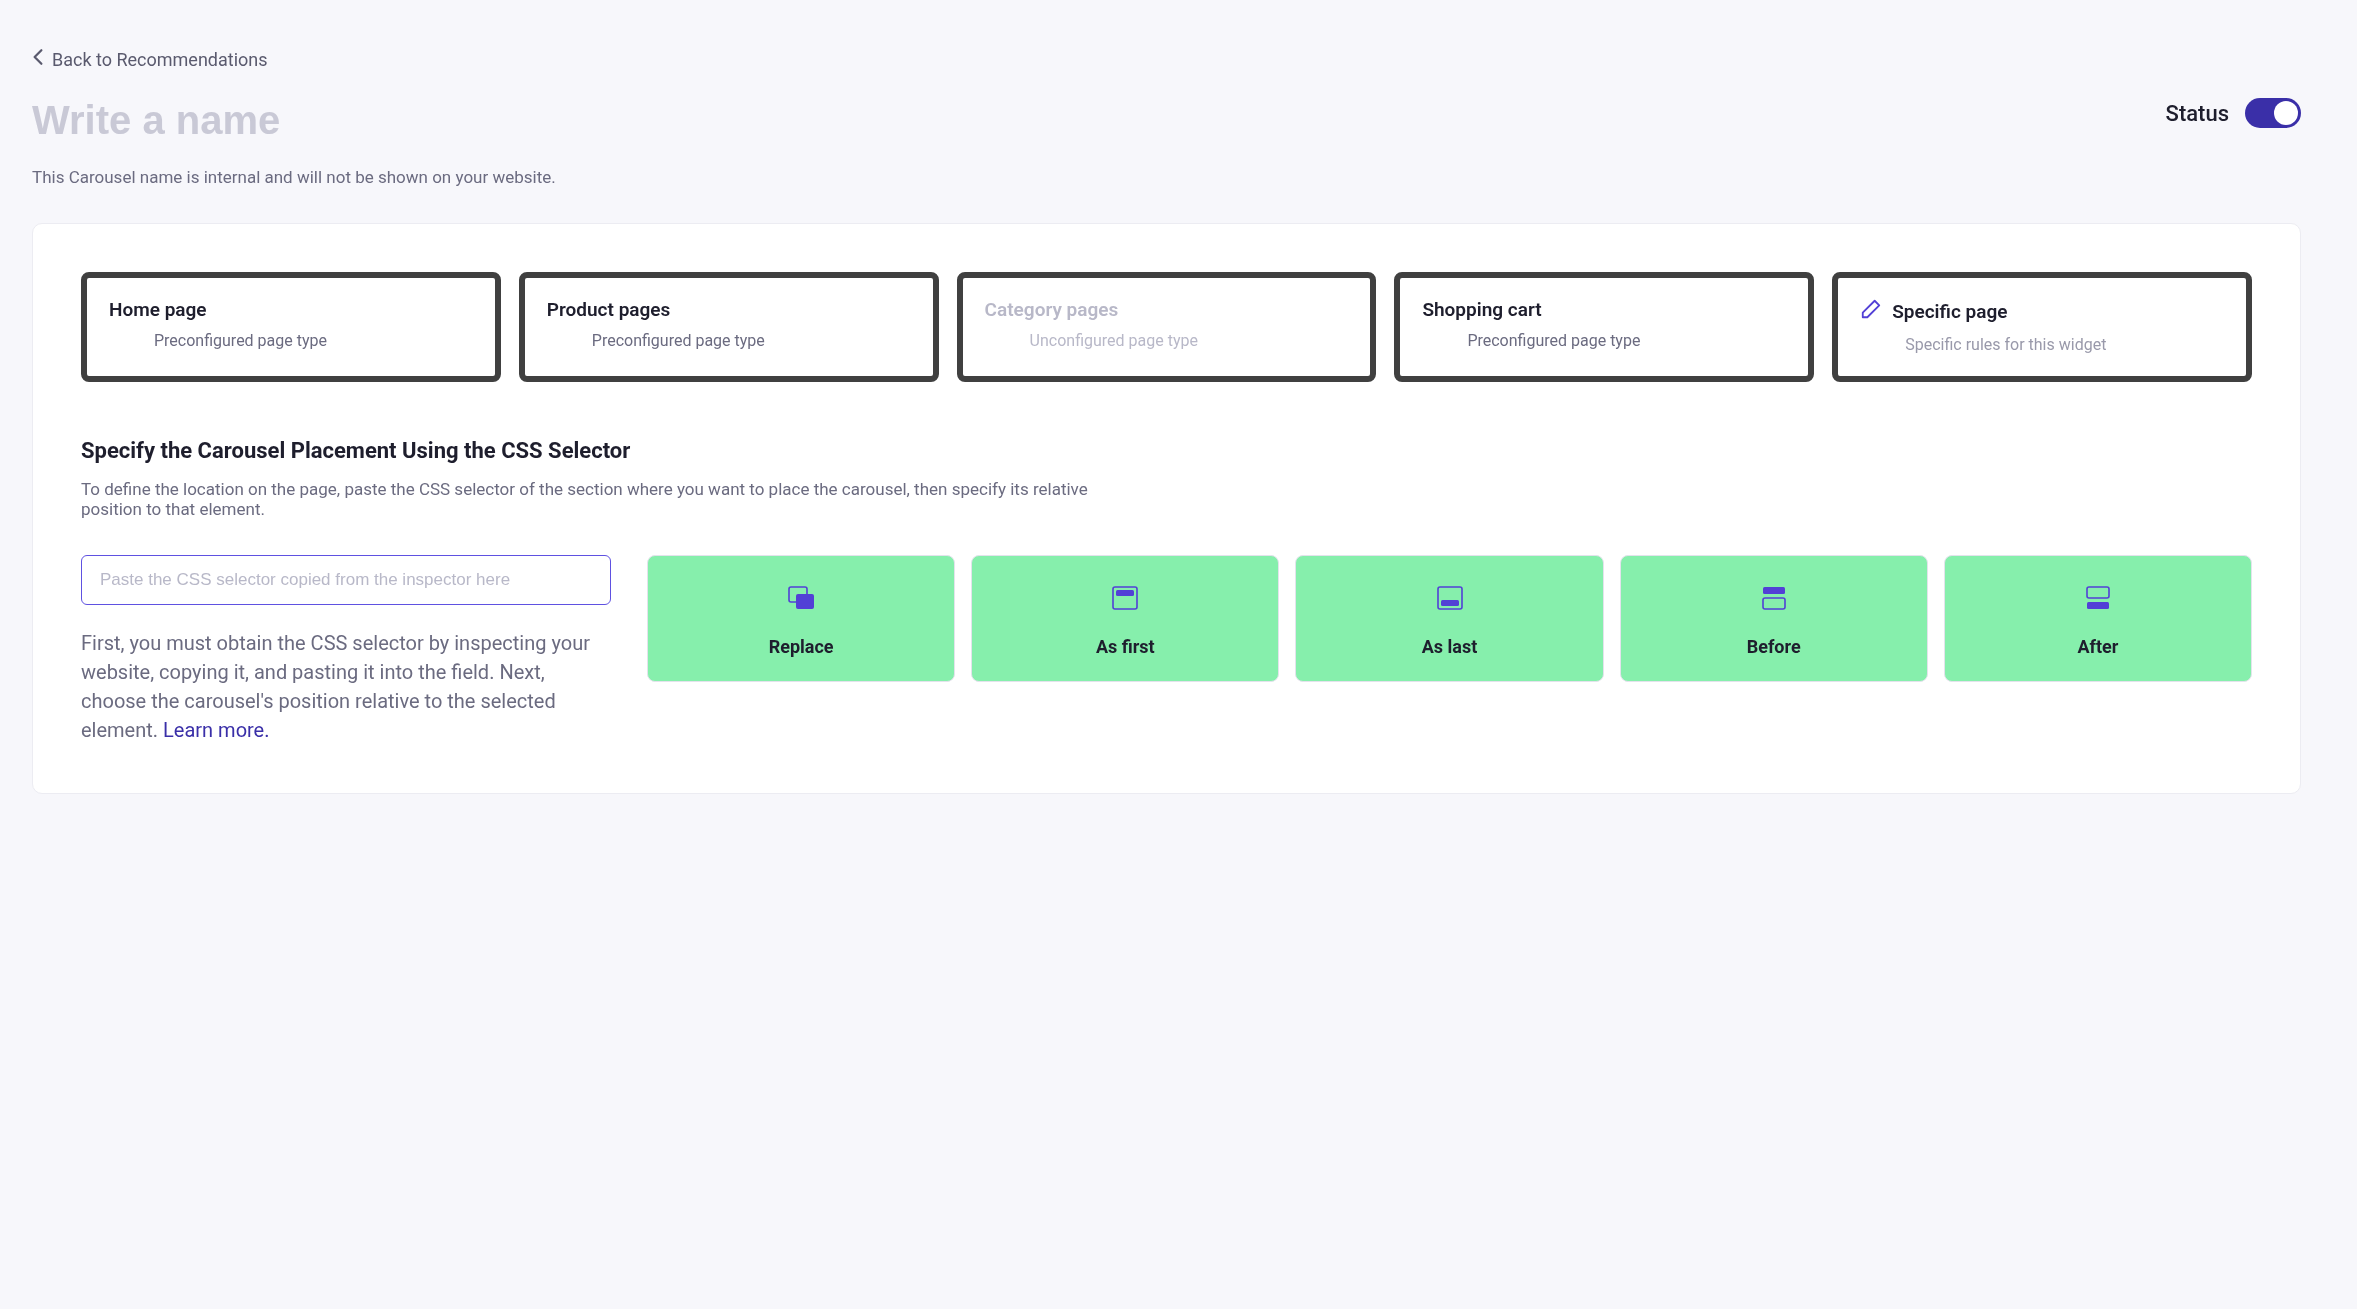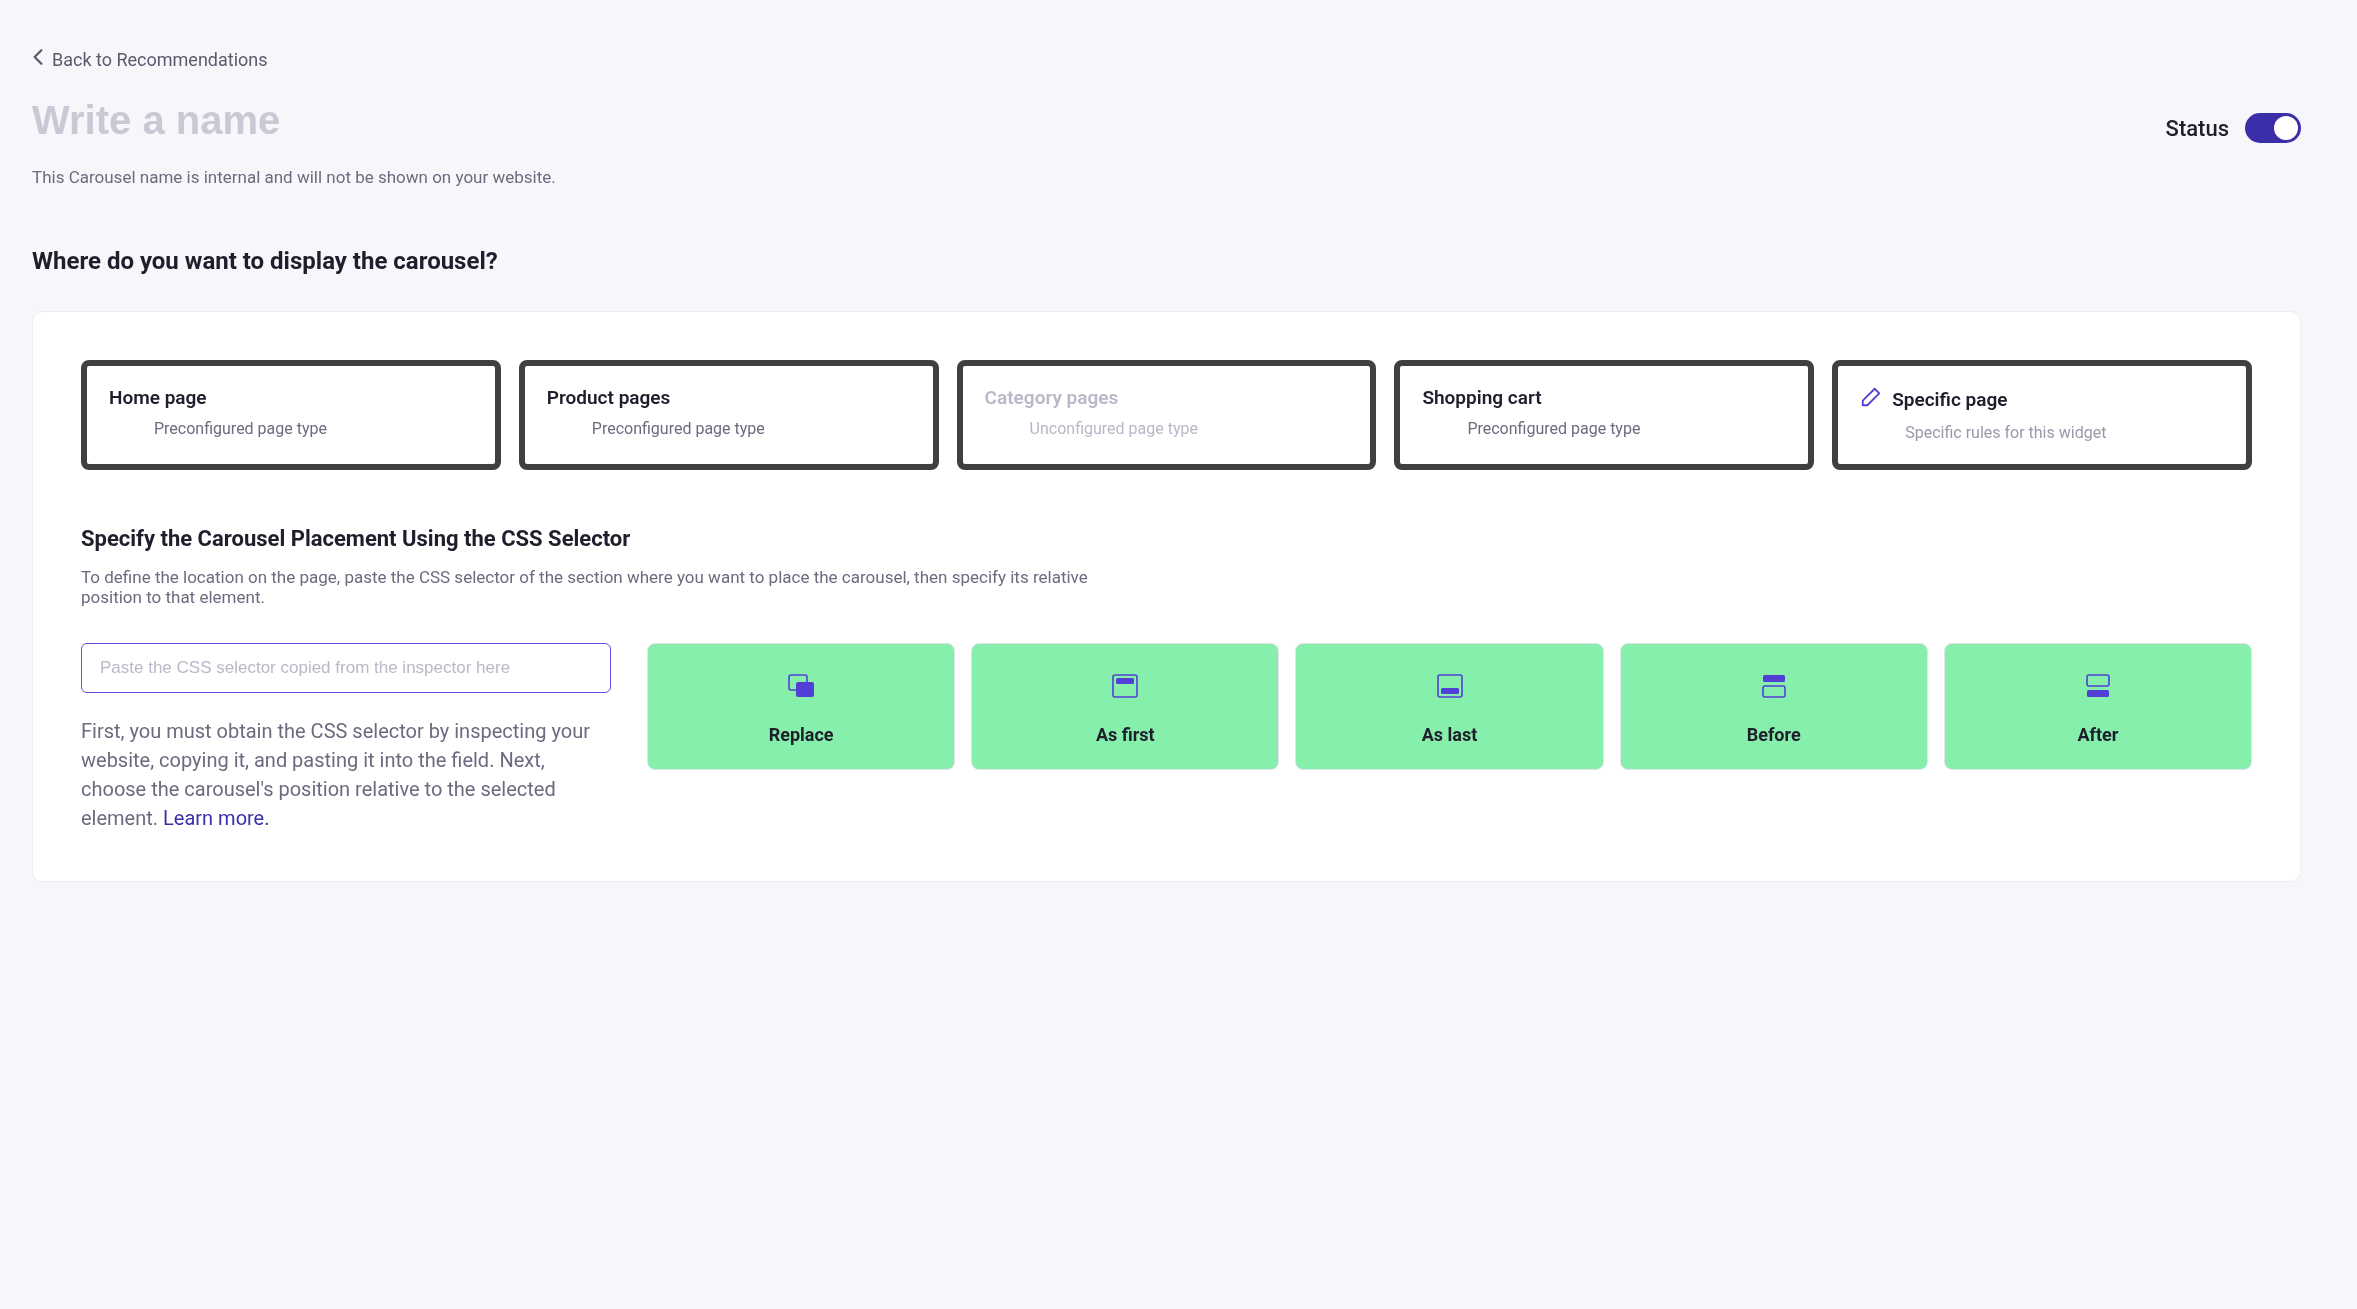--- a/index.html
+++ b/index.html
@@ -22,21 +22,21 @@
     gap: 8px;
     color: #5a5a6e;
     font-size: 18px;
     cursor: pointer;
     user-select: none;
   }
   .back-link svg { width: 12px; height: 18px; stroke: #5a5a6e; }
 
   .title-row {
     display: flex;
-    align-items: flex-end;
+    align-items: flex-start;
     justify-content: space-between;
     margin-top: 28px;
   }
   .title-input {
     border: none;
     background: transparent;
     font-size: 40px;
     font-weight: 600;
     color: #1e1e2d;
     outline: none;
@@ -209,21 +209,20 @@
     <div class="status-wrap">
       <span class="status-label">Status</span>
       <div class="toggle">
         <div class="toggle-knob"></div>
       </div>
     </div>
   </div>
 
   <div class="subtext">This Carousel name is internal and will not be shown on your website.</div>
 
-  <h2 class="section-heading">Where do you want to display the carousel?</h2>
 
   <div class="card">
 
     <div class="page-type-row">
 
       <div class="page-type-tile">
         <div class="tile-title">Home page</div>
         <div class="tile-sub">Preconfigured page type</div>
       </div>
 

